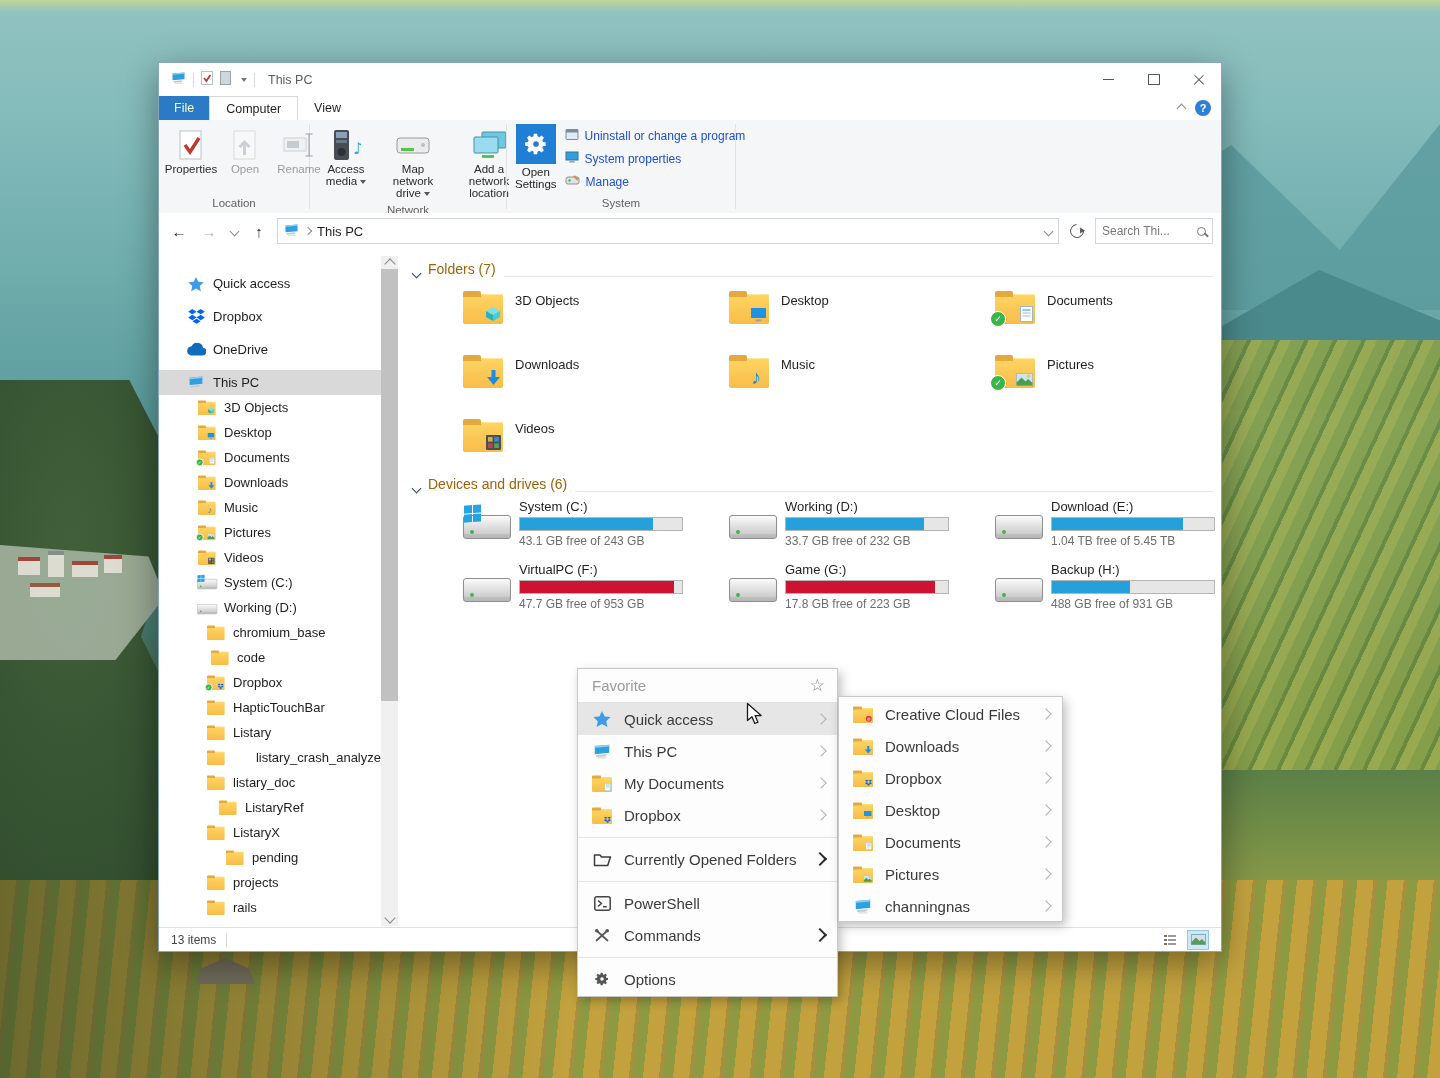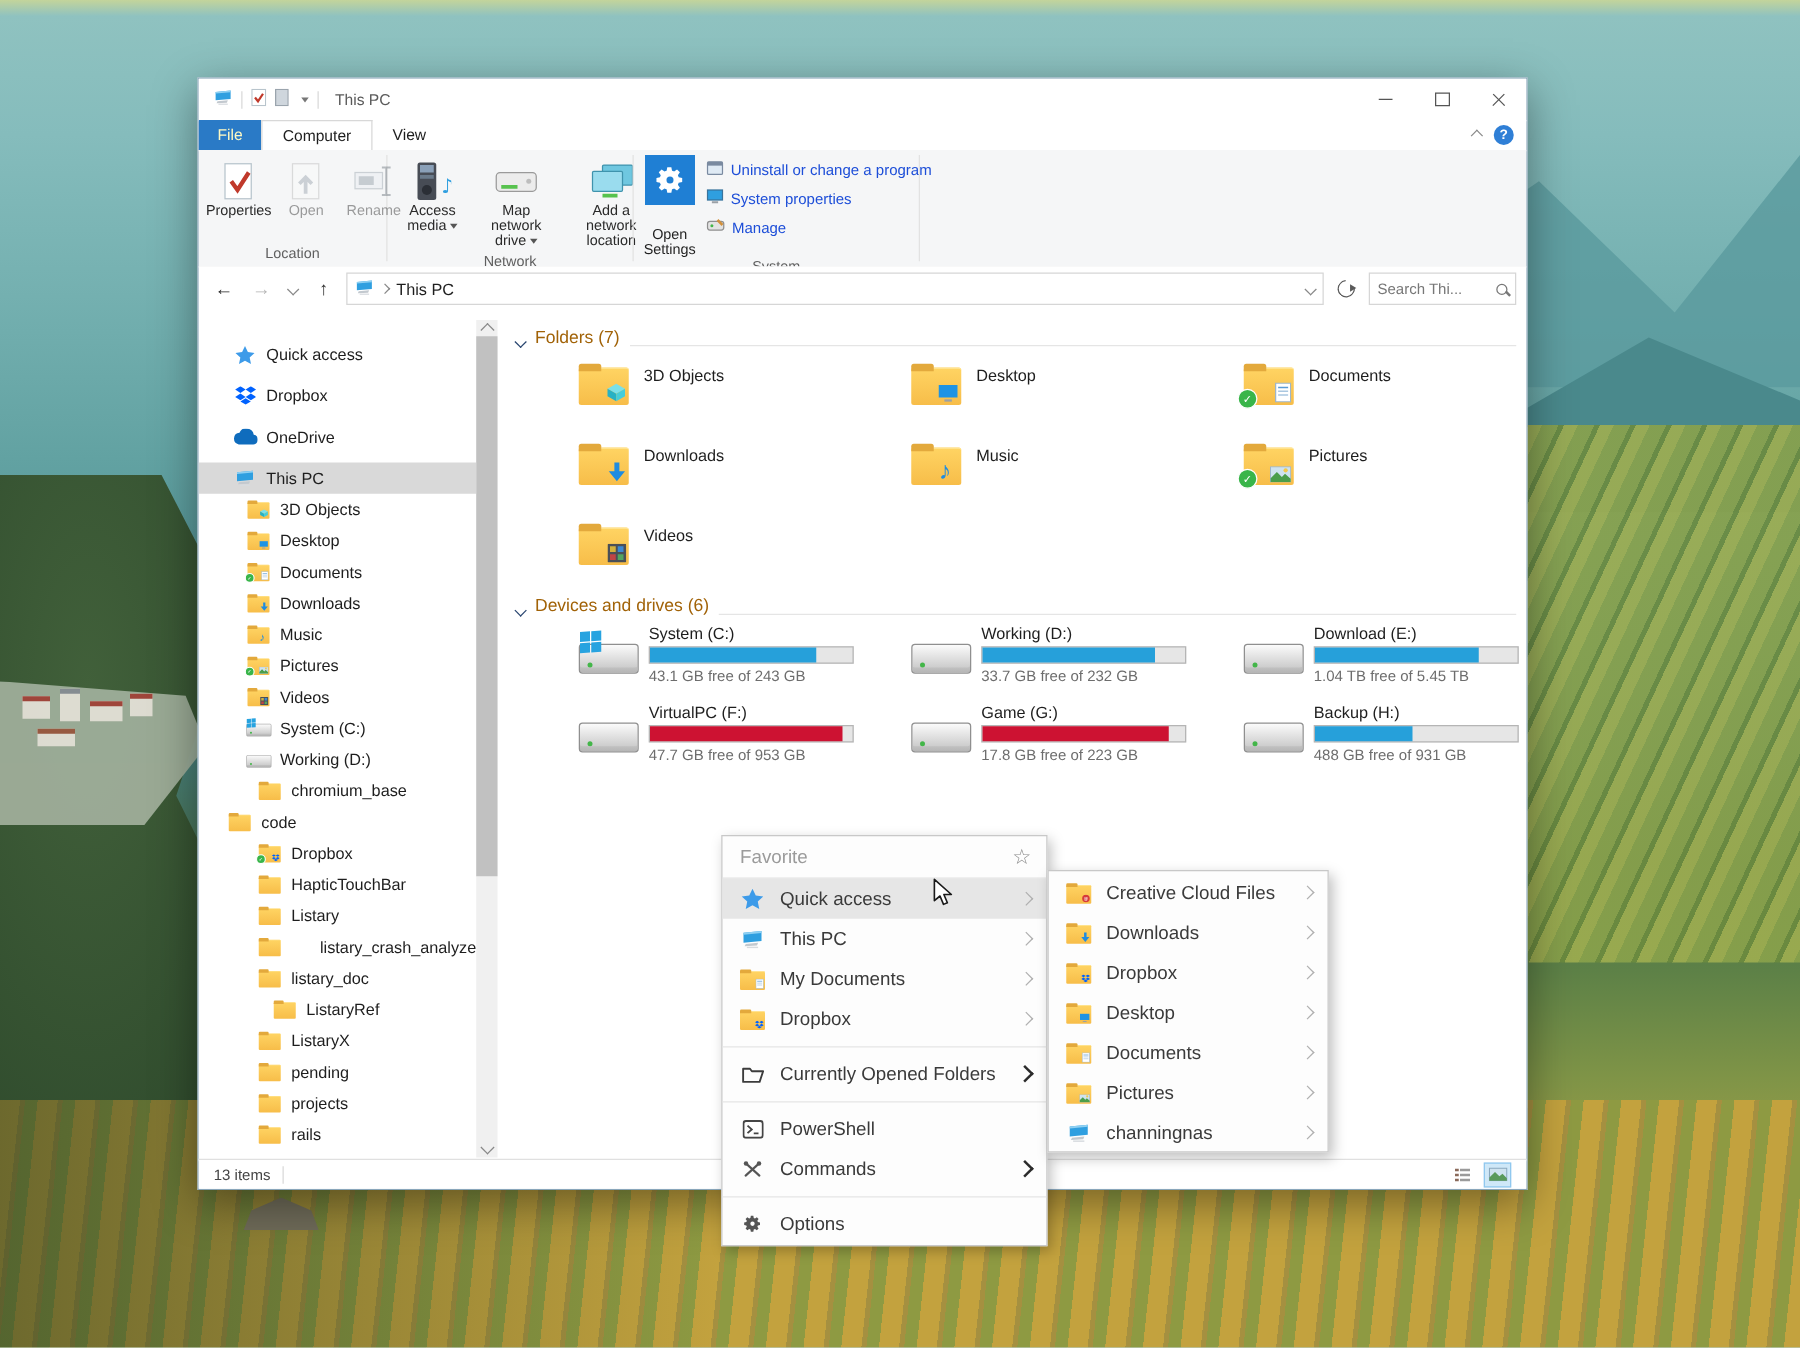--- a/index.html
+++ b/index.html
@@ -286,21 +286,21 @@
 
     <div class="rgroup" style="width:228px">
       <div class="sys-wrap">
         <div class="sbig">
           <span class="settings-tile" id="settings-gear">
               <svg width="26" height="26" viewBox="0 0 24 24">
                 <path fill="#ffffff" d="M21 13.5v-3l-2.6-.5a6.7 6.7 0 0 0-.6-1.5l1.5-2.2-2.1-2.1-2.2 1.5c-.5-.25-1-.45-1.5-.6L13 2.5h-3l-.5 2.6c-.5.15-1 .35-1.5.6L5.8 4.2 3.7 6.3l1.5 2.2c-.25.5-.45 1-.6 1.5l-2.6.5v3l2.6.5c.15.5.35 1 .6 1.5l-1.5 2.2 2.1 2.1 2.2-1.5c.5.25 1 .45 1.5.6l.5 2.6h3l.5-2.6c.5-.15 1-.35 1.5-.6l2.2 1.5 2.1-2.1-1.5-2.2c.25-.5.45-1 .6-1.5z"></path>
                 <circle cx="12" cy="12" r="2.6" fill="#1f7fd4"></circle>
               </svg>
             </span>
-          <span style="margin-top:18px">Open Settings</span>
+          <span style="margin-top:2px">Open Settings</span>
         </div>
         <div class="scol">
           <div class="sbtn">
             <span><svg width="14" height="13" viewBox="0 0 14 13">
                   <rect x="1" y="1.5" width="12" height="10" rx="1" fill="#dfeaf4" stroke="#7a8aa0"></rect>
                   <rect x="1" y="1.5" width="12" height="3" fill="#7a8aa0"></rect>
                 </svg></span>
             <span>Uninstall or change a program</span>
           </div>
           <div class="sbtn">
@@ -538,21 +538,21 @@
           <span class="islot">
             <span class="fi sm">
               <span class="inner">
                 <span class="fbase"></span>
                 <span class="ftab"></span>
               </span>
             </span>
           </span>
           <span>chromium_base</span>
         </div>
-        <div class="nav-row" style="padding-left: 23px;">
+        <div class="nav-row" style="padding-left: 51px;">
           <span class="islot">
             <span class="fi sm">
               <span class="inner">
                 <span class="fbase"></span>
                 <span class="ftab"></span>
               </span>
             </span>
           </span>
           <span>code</span>
         </div>
@@ -636,21 +636,21 @@
           <span class="islot">
             <span class="fi sm">
               <span class="inner">
                 <span class="fbase"></span>
                 <span class="ftab"></span>
               </span>
             </span>
           </span>
           <span>ListaryX</span>
         </div>
-        <div class="nav-row" style="padding-left: 47px;">
+        <div class="nav-row" style="padding-left: 66px;">
           <span class="islot">
             <span class="fi sm">
               <span class="inner">
                 <span class="fbase"></span>
                 <span class="ftab"></span>
               </span>
             </span>
           </span>
           <span>pending</span>
         </div>

